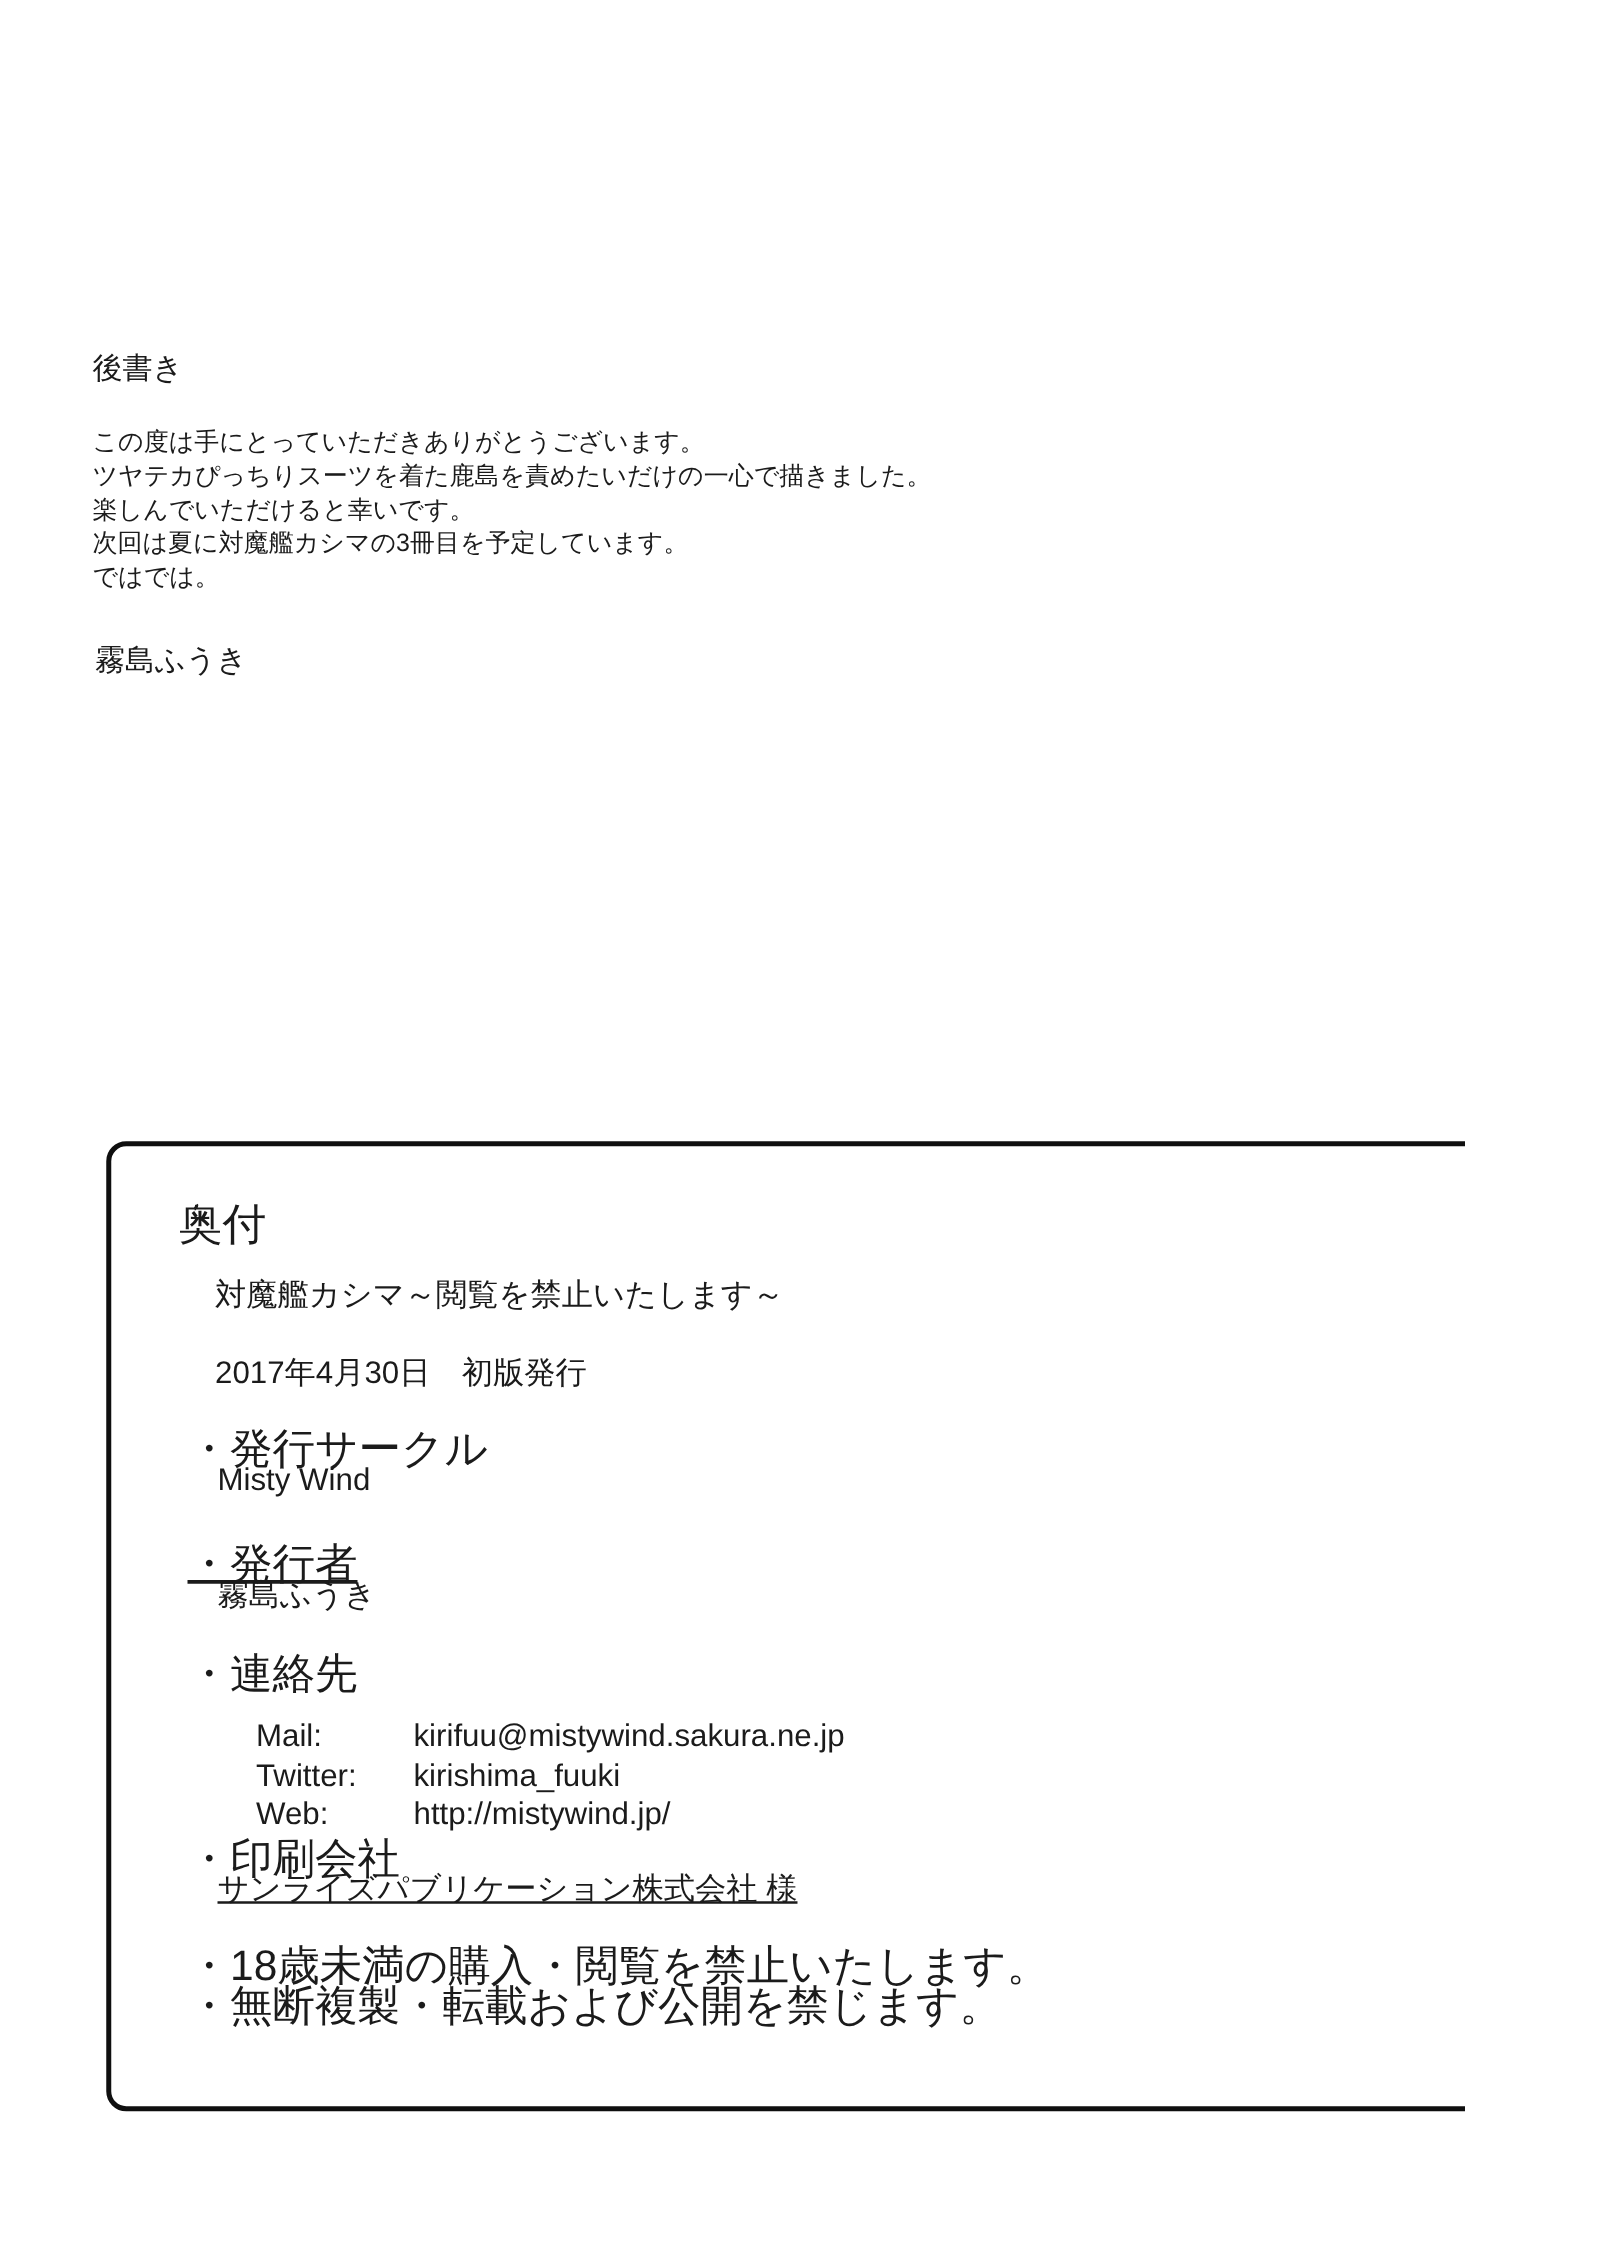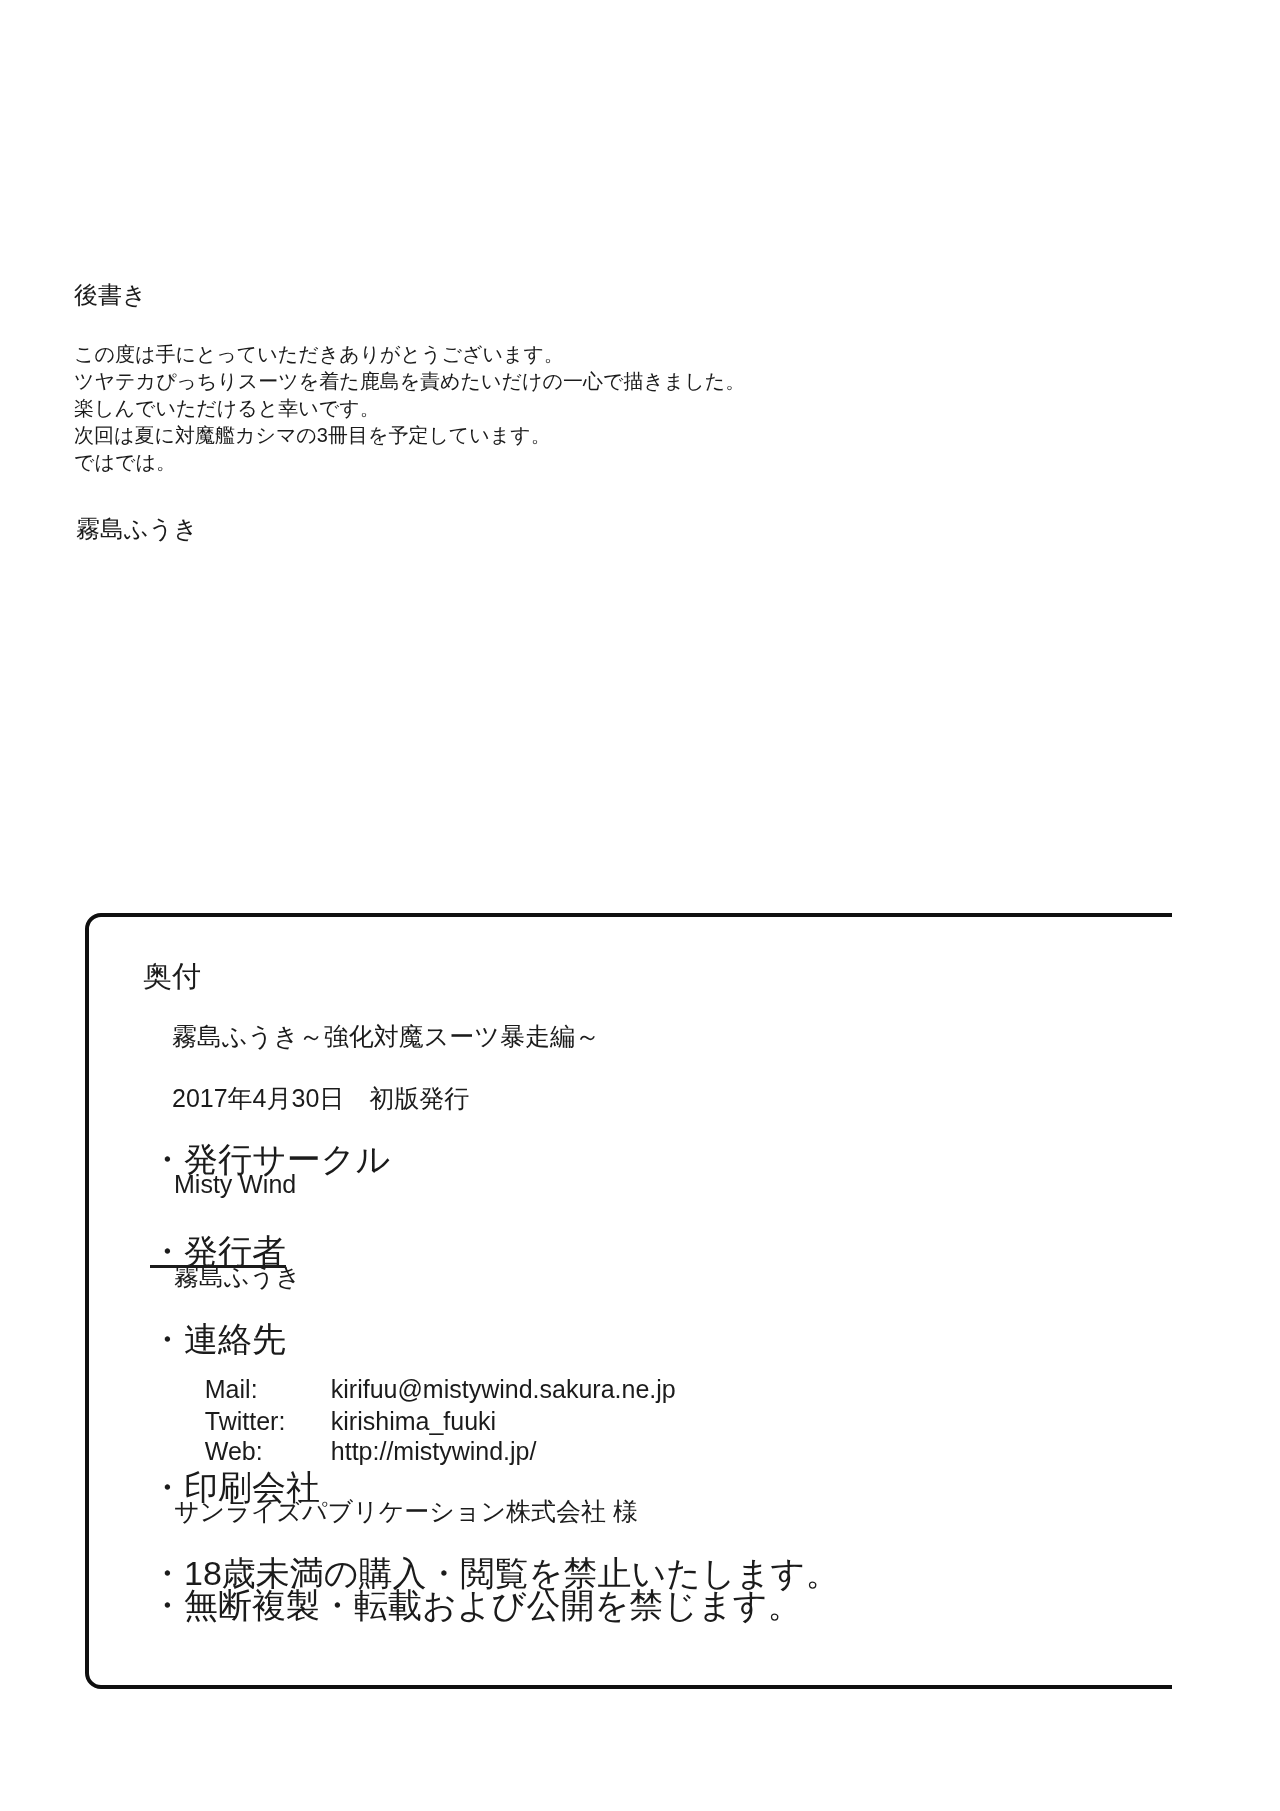--- a/index.html
+++ b/index.html
@@ -26,37 +26,37 @@
   
   .colophon-box{
     position:absolute;
     left:85px;top:913px;
     width:1117px;height:776px;
     border:4px solid #0f0f0f;
     border-radius:16px;
     box-sizing:border-box;
     background:#ffffff;
   }
-  .co-heading{left:143px;top:962px;font-size:29px;}
+  .co-heading{left:143px;top:962px;font-size:35px;}
   .co-title{left:172px;top:1024px;font-size:25px;}
   .co-date{left:172px;top:1086px;font-size:25px;}
   .co-label{font-size:34px;left:150px;}
   .co-value{font-size:25px;left:174px;}
   .co-circle-label{top:1142px;}
   .co-circle-value{top:1172px;}
   .co-pub-label{top:1234px;text-decoration:underline;}
   .co-pub-value{top:1264px;}
   .co-contact-label{top:1322px;}
   .co-row{left:177px;font-size:25px;}
   .co-row-mail{top:1352px;}
   .co-row-twitter{top:1384px;}
   .co-row-web{top:1414px;}
   .co-row .lbl{display:inline-block;width:126px;}
   .co-printer-label{top:1470px;}
-  .co-printer-value{top:1499px;}
+  .co-printer-value{top:1499px;text-decoration:underline;}
   .co-notice1{top:1556px;}
   .co-notice2{top:1588px;}
 
   
   .page-number{
     left:1202px;top:1757px;width:66px;
     text-align:right;
     font-family:"Liberation Serif","DejaVu Serif",serif;
     font-size:30px;color:#15803d;
   }
@@ -70,21 +70,21 @@
   <div class="abs aw-line aw-l0">この度は手にとっていただきありがとうございます。</div>
   <div class="abs aw-line aw-l1">ツヤテカぴっちりスーツを着た鹿島を責めたいだけの一心で描きました。</div>
   <div class="abs aw-line aw-l2">楽しんでいただけると幸いです。</div>
   <div class="abs aw-line aw-l3">次回は夏に対魔艦カシマの3冊目を予定しています。</div>
   <div class="abs aw-line aw-l4">ではでは。</div>
   <div class="abs aw-sig">霧島ふうき</div>
 
   <div class="colophon-box"></div>
 
   <div class="abs co-heading">奥付</div>
-  <div class="abs co-title">霧島ふうき～強化対魔スーツ暴走編～</div>
+  <div class="abs co-title">対魔艦カシマ～閲覧を禁止いたします～</div>
   <div class="abs co-date">2017年4月30日　初版発行</div>
 
   <div class="abs co-label co-circle-label">・発行サークル</div>
   <div class="abs co-value co-circle-value">Misty Wind</div>
 
   <div class="abs co-label co-pub-label">・発行者</div>
   <div class="abs co-value co-pub-value">霧島ふうき</div>
 
   <div class="abs co-label co-contact-label">・連絡先</div>
 

